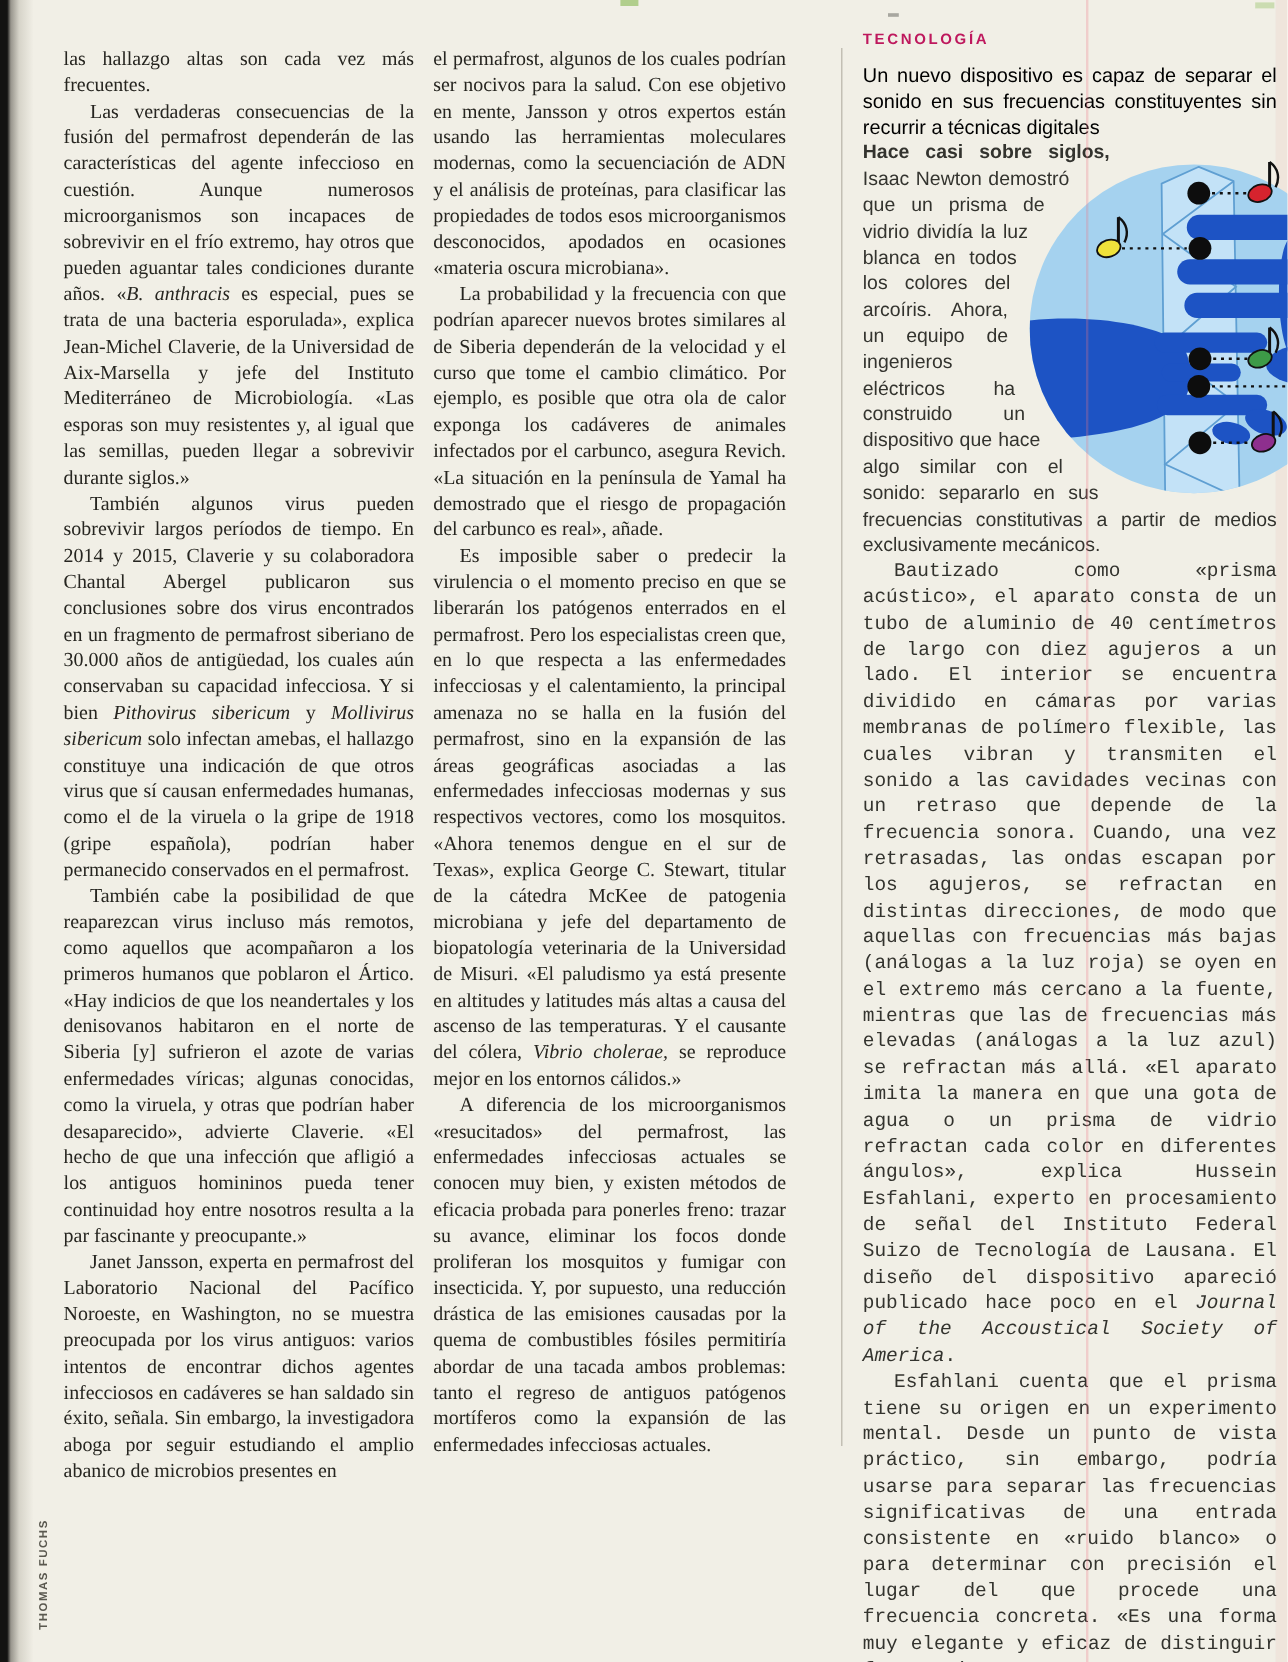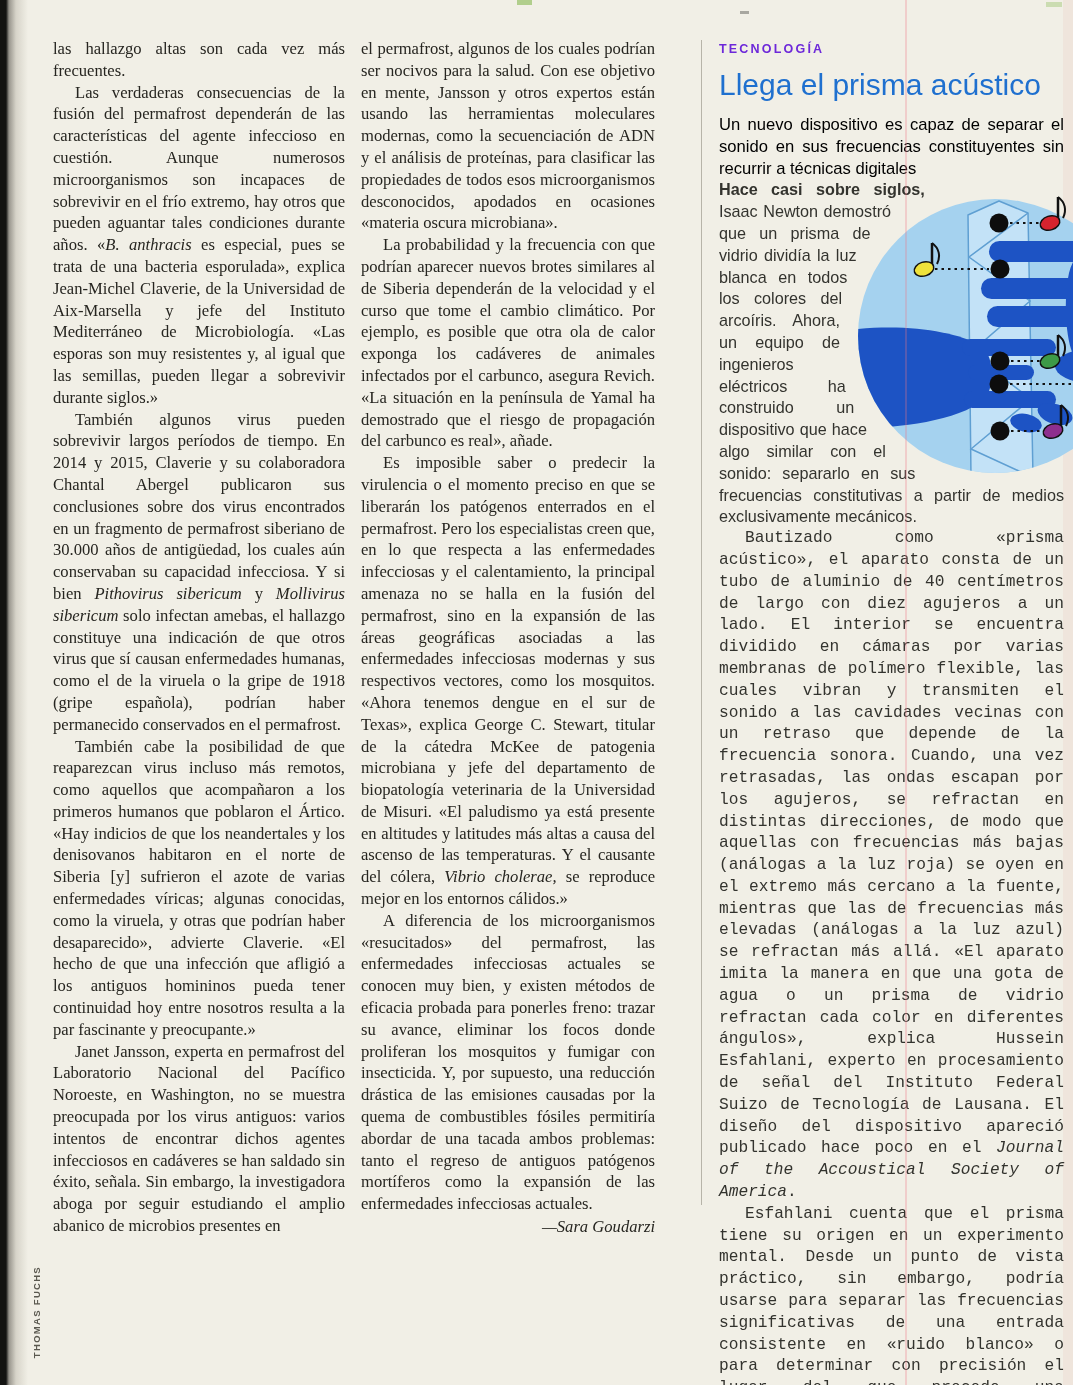--- a/index.html
+++ b/index.html
@@ -21,21 +21,21 @@
   .col1{left:53px;width:292px;}
   .col2{left:361px;width:294px;}
   .col p{margin:0;font-size:16.6px;line-height:21.8px;text-align:justify;}
   .col p.indent{text-indent:22px;}
   .i{font-style:italic;margin-top:24px;}
   .b{font-weight:bold;}
   .byline-serif{margin-top:1px;font-size:16.6px;line-height:21.8px;font-style:italic;text-align:right;}
   .vrule{position:absolute;left:701px;top:40px;width:1px;height:1165px;background:#b7b4a9;}
   
   .col3{left:719px;top:26px;width:345px;font-family:"Liberation Sans",sans-serif;color:#33332e;}
-  .kicker{font-size:12.5px;font-weight:bold;letter-spacing:2.2px;color:#6d28d9;margin:16px 0 12px 0;}
+  .kicker{font-size:12.5px;font-weight:bold;letter-spacing:2.2px;color:#be185d;margin:0 0 12px 0;}
   .tech-title{font-size:30px;font-weight:normal;margin:0 0 13px 0;line-height:33px;}
   .standfirst{font-size:20.5px;line-height:26px;color:#000000;margin:0 0 15px 0;}
   .techbody p{margin:0;font-size:16.2px;line-height:21.8px;text-align:justify;}
   .techbody p.indent{text-indent:26px;font-family:Liberation Mono, monospace;}
   .byline-sans{margin-top:2px !important;font-style:italic;text-align:right;padding-right:46px;}
   
   .illu-float{float:right;width:224px;height:302px;margin:2px -2px 2px 8px;position:relative;
               shape-outside:circle(147px at 153px 155px);}
   .illu-svg{position:absolute;left:16px;top:18px;width:278px;height:278px;overflow:visible;}
   
@@ -62,28 +62,26 @@
     <p class="indent"><span>También algunos virus pueden sobrevivir largos períodos de tiempo. En 2014 y 2015, Claverie y su colaboradora Chantal Abergel publicaron sus conclusiones sobre dos virus encontrados en un fragmento de permafrost siberiano de 30.000 años de antigüedad, los cuales aún conservaban su capacidad infecciosa. Y si bien </span><span class="i">Pithovirus sibericum</span><span> y </span><span class="i">Mollivirus sibericum</span><span> solo infectan amebas, el hallazgo constituye una indicación de que otros virus que sí causan enfermedades humanas, como el de la viruela o la gripe de 1918 (gripe española), podrían haber permanecido conservados en el permafrost.</span></p>
     <p class="indent"><span>También cabe la posibilidad de que reaparezcan virus incluso más remotos, como aquellos que acompañaron a los primeros humanos que poblaron el Ártico. «Hay indicios de que los neandertales y los denisovanos habitaron en el norte de Siberia [y] sufrieron el azote de varias enfermedades víricas; algunas conocidas, como la viruela, y otras que podrían haber desaparecido», advierte Claverie. «El hecho de que una infección que afligió a los antiguos homininos pueda tener continuidad hoy entre nosotros resulta a la par fascinante y preocupante.»</span></p>
     <p class="indent"><span>Janet Jansson, experta en permafrost del Laboratorio Nacional del Pacífico Noroeste, en Washington, no se muestra preocupada por los virus antiguos: varios intentos de encontrar dichos agentes infecciosos en cadáveres se han saldado sin éxito, señala. Sin embargo, la investigadora aboga por seguir estudiando el amplio abanico de microbios presentes en</span></p>
   </div>
 
   <div class="col col2">
     <p><span>el permafrost, algunos de los cuales podrían ser nocivos para la salud. Con ese objetivo en mente, Jansson y otros expertos están usando las herramientas moleculares modernas, como la secuenciación de ADN y el análisis de proteínas, para clasificar las propiedades de todos esos microorganismos desconocidos, apodados en ocasiones «materia oscura microbiana».</span></p>
     <p class="indent"><span>La probabilidad y la frecuencia con que podrían aparecer nuevos brotes similares al de Siberia dependerán de la velocidad y el curso que tome el cambio climático. Por ejemplo, es posible que otra ola de calor exponga los cadáveres de animales infectados por el carbunco, asegura Revich. «La situación en la península de Yamal ha demostrado que el riesgo de propagación del carbunco es real», añade.</span></p>
     <p class="indent"><span>Es imposible saber o predecir la virulencia o el momento preciso en que se liberarán los patógenos enterrados en el permafrost. Pero los especialistas creen que, en lo que respecta a las enfermedades infecciosas y el calentamiento, la principal amenaza no se halla en la fusión del permafrost, sino en la expansión de las áreas geográficas asociadas a las enfermedades infecciosas modernas y sus respectivos vectores, como los mosquitos. «Ahora tenemos dengue en el sur de Texas», explica George C. Stewart, titular de la cátedra McKee de patogenia microbiana y jefe del departamento de biopatología veterinaria de la Universidad de Misuri. «El paludismo ya está presente en altitudes y latitudes más altas a causa del ascenso de las temperaturas. Y el causante del cólera, </span><span class="i">Vibrio cholerae,</span><span> se reproduce mejor en los entornos cálidos.»</span></p>
     <p class="indent"><span>A diferencia de los microorganismos «resucitados» del permafrost, las enfermedades infecciosas actuales se conocen muy bien, y existen métodos de eficacia probada para ponerles freno: trazar su avance, eliminar los focos donde proliferan los mosquitos y fumigar con insecticida. Y, por supuesto, una reducción drástica de las emisiones causadas por la quema de combustibles fósiles permitiría abordar de una tacada ambos problemas: tanto el regreso de antiguos patógenos mortíferos como la expansión de las enfermedades infecciosas actuales.</span></p>
-    <div class="byline-serif">—Sara Goudarzi</div>
   </div>
 
   <div class="vrule"></div>
 
   <div class="col col3">
     <div class="kicker">TECNOLOGÍA</div>
-    <h2 class="tech-title" style="color: rgb(31, 112, 207);">Llega el prisma acústico</h2>
     <p class="standfirst">Un nuevo dispositivo es capaz de separar el sonido en sus frecuencias constituyentes sin recurrir a técnicas digitales</p>
 
     <div class="techbody">
       <div class="illu-float">
         <svg class="illu-svg" viewBox="0 0 278 278">
           <defs>
               <clipPath id="cir">
                 <circle cx="137" cy="137" r="137"></circle>
               </clipPath>
             </defs>

